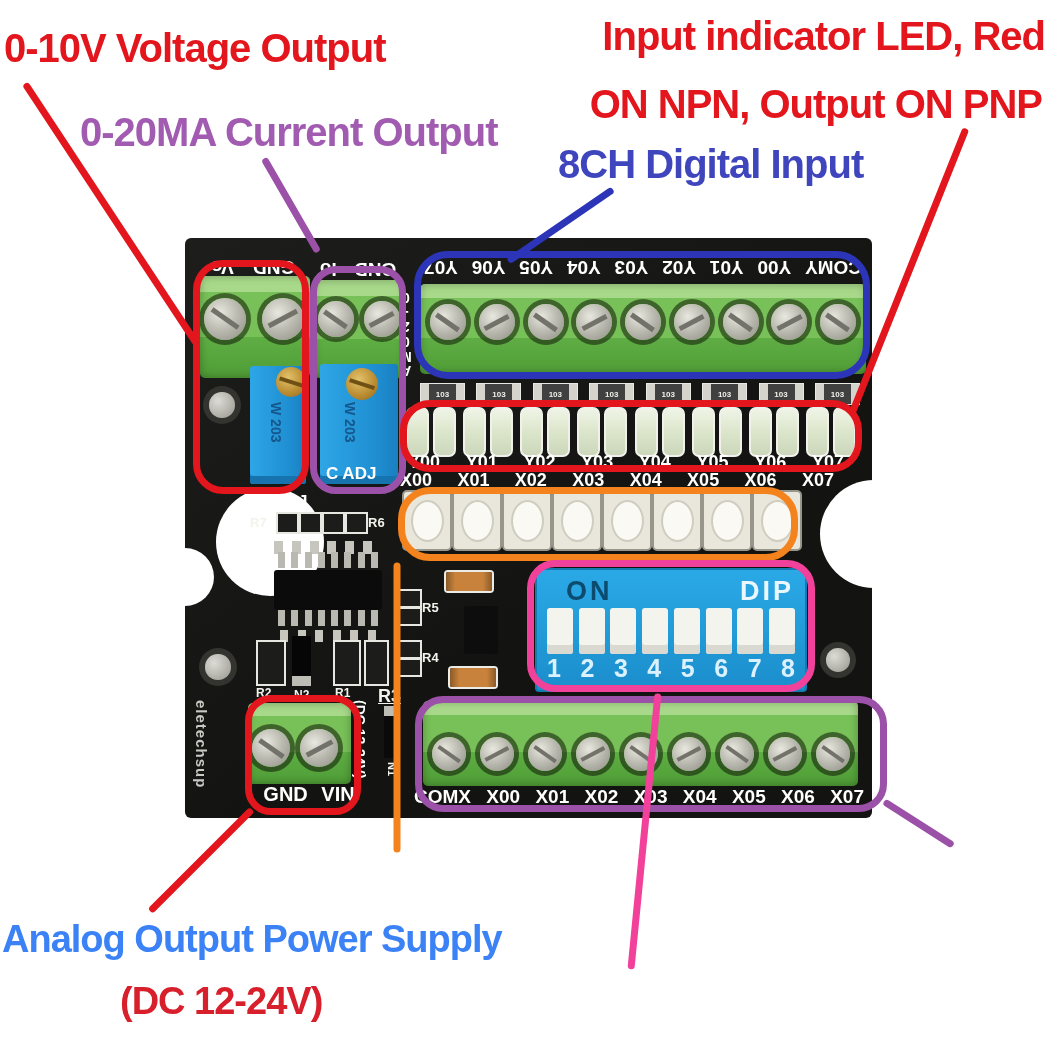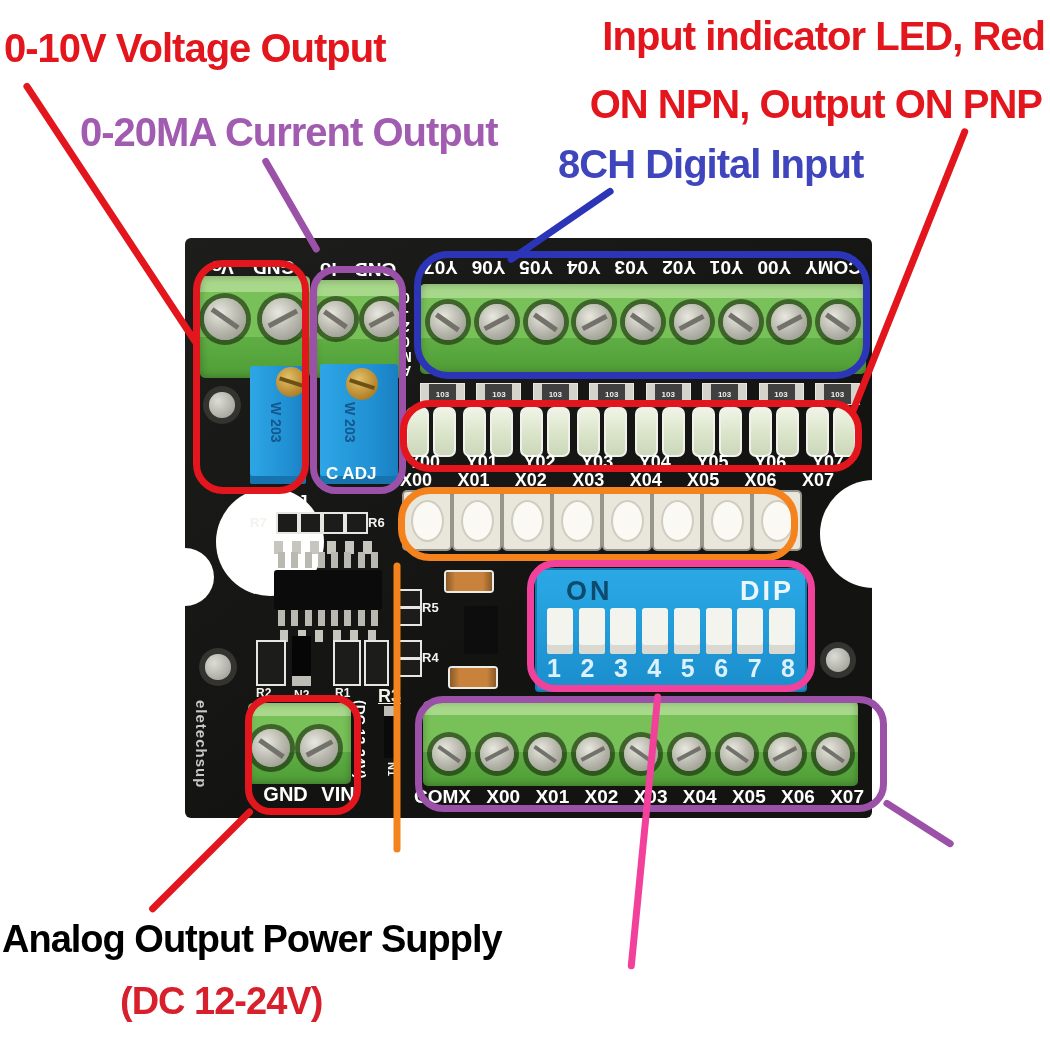--- a/index.html
+++ b/index.html
@@ -65,21 +65,21 @@
 </head>
 <body>
 
 <div id="canvas">
 
   <div class="txt" style="left:4px;top:26px;font-size:40px;color:#e2161c;">0-10V Voltage Output</div>
   <div class="txt" style="left:80px;top:110px;font-size:40px;color:#a15bb0;">0-20MA Current Output</div>
   <div class="txt" style="right:5px;top:14px;font-size:40px;color:#e2161c;">Input indicator LED, Red</div>
   <div class="txt" style="right:8px;top:82px;font-size:40px;color:#e2161c;">ON NPN, Output ON PNP</div>
   <div class="txt" style="left:558px;top:142px;font-size:40px;color:#3e45bd;">8CH Digital Input</div>
-  <div class="txt" style="left:2px;top:918px;font-size:38px;color:#000000;">Analog Output Power Supply</div>
+  <div class="txt" style="left:2px;top:918px;font-size:38px;color:#3b82f6;">Analog Output Power Supply</div>
   <div class="txt" style="left:120px;top:980px;font-size:38px;color:#d8202c;">(DC 12-24V)</div>
 
   <div class="board"></div>
 
   <div class="hole" style="left:216px;top:488px;width:108px;height:108px;"></div>
   <div class="hole" style="left:820px;top:480px;width:108px;height:108px;"></div>
   <div class="hole" style="left:156px;top:548px;width:58px;height:58px;"></div>
   <div class="mount" style="left:203px;top:386px;width:38px;height:38px;">
       <i></i>
     </div>

